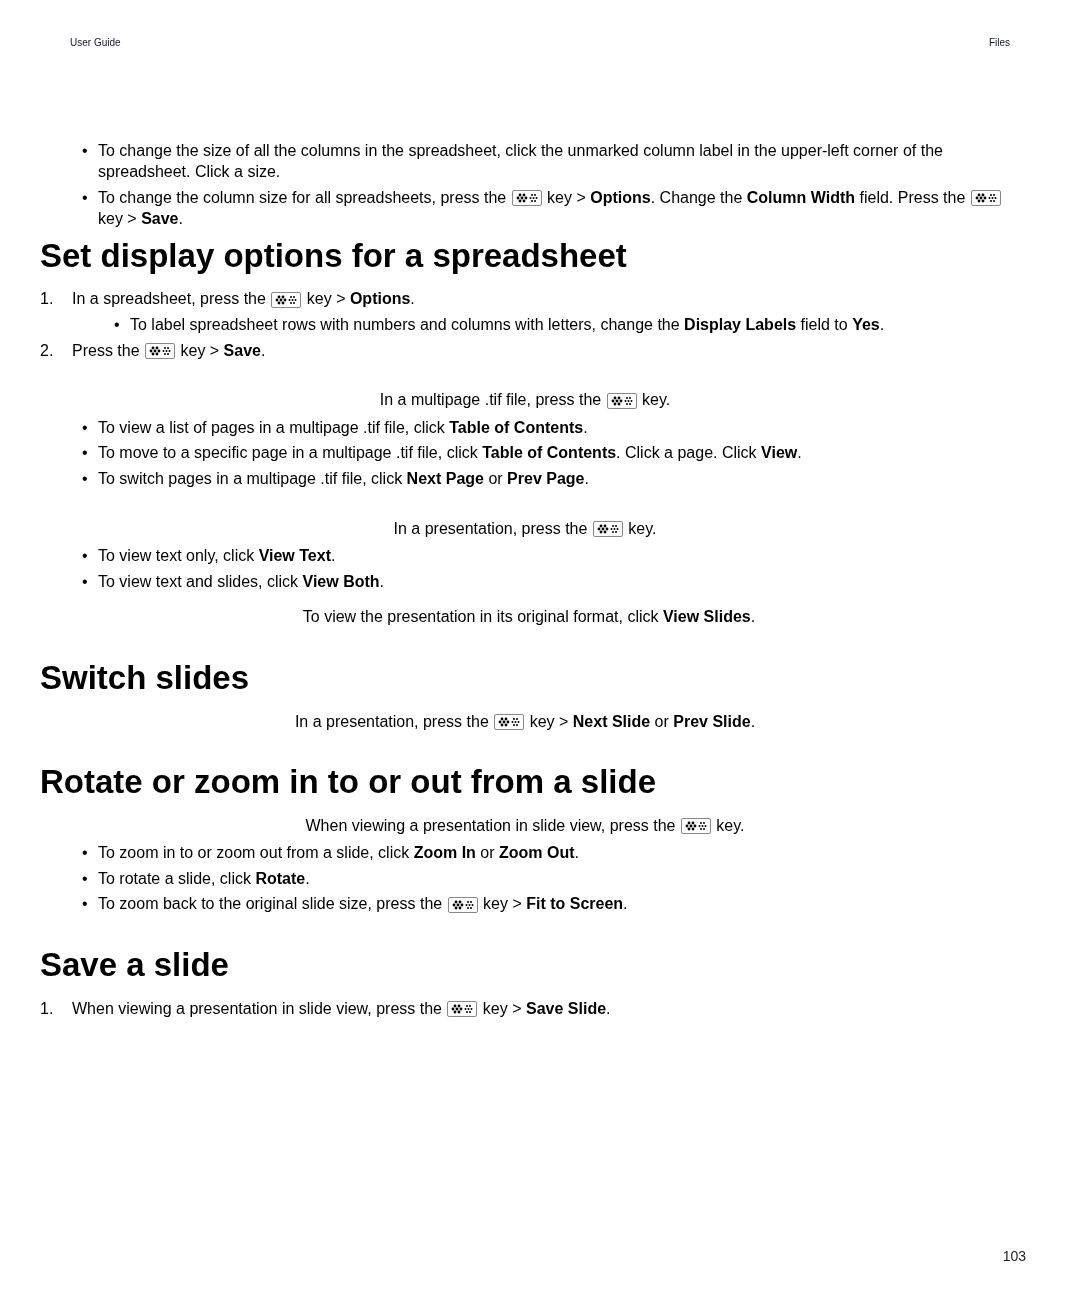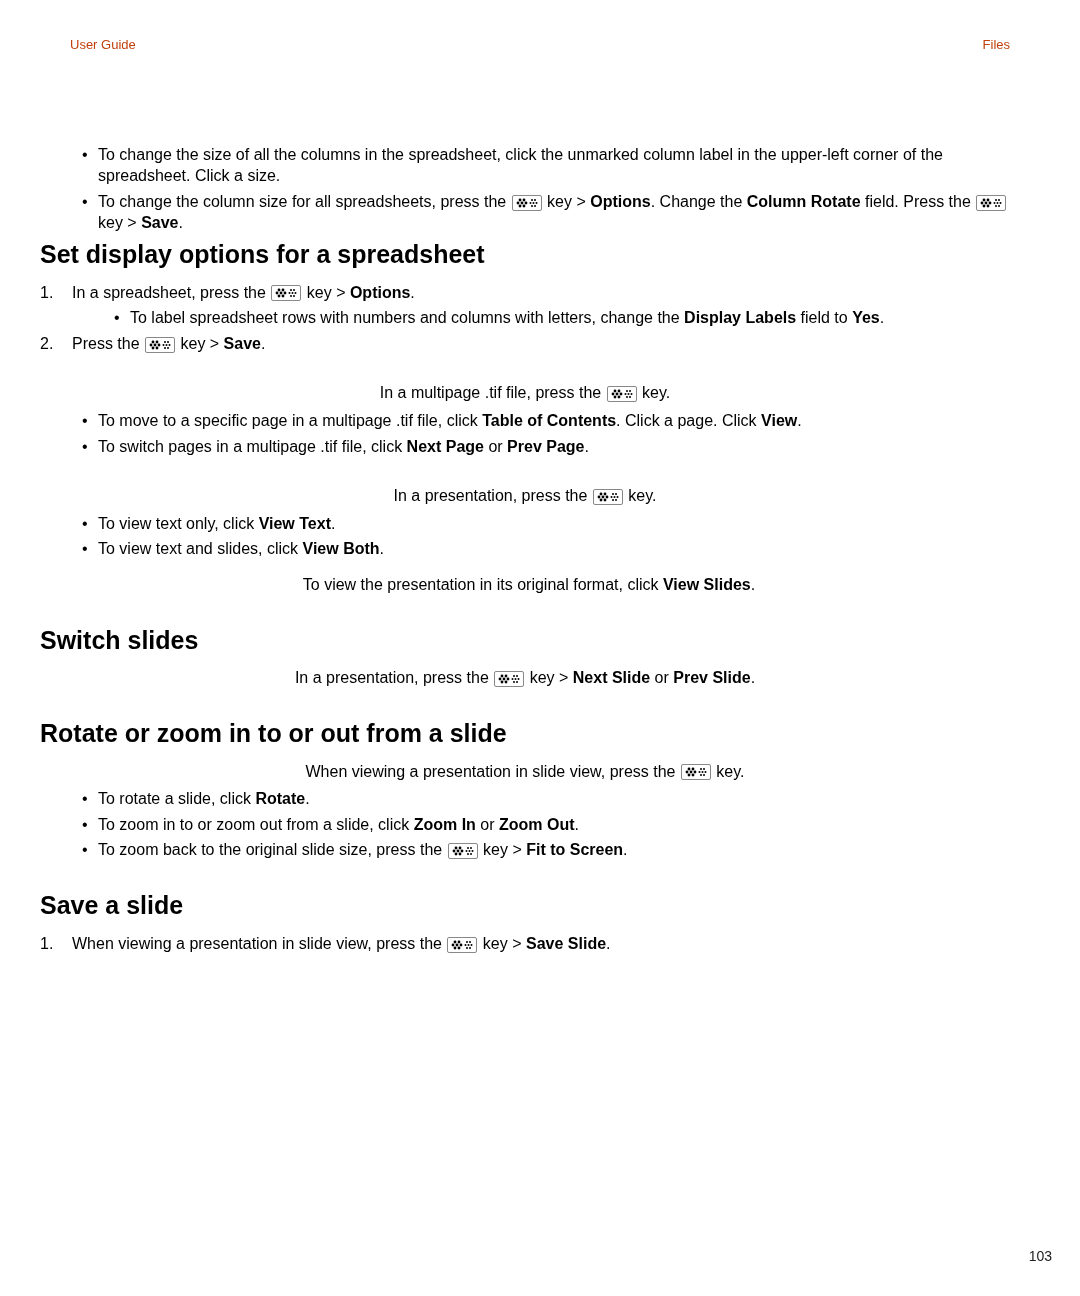--- a/index.html
+++ b/index.html
@@ -14,30 +14,30 @@
     position: relative;
     font-size: 16px;
     line-height: 1.35;
   }
   .page {
     padding: 36px 40px 20px 40px;
   }
   .header {
     display: flex;
     justify-content: space-between;
-    font-size: 13px;
-    color: #c2410c;
+    font-size: 10px;
+    color: #0f172a;
     margin-bottom: 90px;
     padding: 0 30px 0 30px;
   }
   .content {
     padding: 0 30px 0 0;
   }
   h2 {
-    font-size: 25px;
+    font-size: 33px;
     font-weight: 700;
     margin: 0 0 10px 0;
     color: #000;
   }
   ol {
     list-style: none;
     counter-reset: item;
     padding: 0;
     margin: 0 0 8px 0;
   }
@@ -104,21 +104,21 @@
     margin: 0 1px;
   }
   .key-icon svg {
     display: block;
     width: 24px;
     height: 14px;
   }
   .footer-page {
     position: absolute;
     bottom: 30px;
-    right: 28px;
+    right: 54px;
     font-size: 14px;
     color: #222;
   }
 </style>
 </head>
 <body>
 
 <div class="page">
   <div class="header">
     <span>User Guide</span>
@@ -137,21 +137,21 @@
               <circle cx="11" cy="7" r="1.4"></circle>
               <circle cx="5" cy="10" r="1.4"></circle>
               <circle cx="9" cy="10" r="1.4"></circle>
               <circle cx="17" cy="4" r="1.0"></circle>
               <circle cx="20" cy="4" r="1.0"></circle>
               <circle cx="15.5" cy="7" r="1.0"></circle>
               <circle cx="18.5" cy="7" r="1.0"></circle>
               <circle cx="21.5" cy="7" r="1.0"></circle>
               <circle cx="17" cy="10" r="1.0"></circle>
               <circle cx="20" cy="10" r="1.0"></circle>
-            </svg></span> key &gt; <b>Options</b>. Change the <b>Column Rotate</b> field. Press the <span class="key-icon"><svg viewBox="0 0 24 14">
+            </svg></span> key &gt; <b>Options</b>. Change the <b>Column Width</b> field. Press the <span class="key-icon"><svg viewBox="0 0 24 14">
               <circle cx="5" cy="4" r="1.4"></circle>
               <circle cx="9" cy="4" r="1.4"></circle>
               <circle cx="3" cy="7" r="1.4"></circle>
               <circle cx="7" cy="7" r="1.4"></circle>
               <circle cx="11" cy="7" r="1.4"></circle>
               <circle cx="5" cy="10" r="1.4"></circle>
               <circle cx="9" cy="10" r="1.4"></circle>
               <circle cx="17" cy="4" r="1.0"></circle>
               <circle cx="20" cy="4" r="1.0"></circle>
               <circle cx="15.5" cy="7" r="1.0"></circle>
@@ -213,20 +213,21 @@
                 <circle cx="9" cy="10" r="1.4"></circle>
                 <circle cx="17" cy="4" r="1.0"></circle>
                 <circle cx="20" cy="4" r="1.0"></circle>
                 <circle cx="15.5" cy="7" r="1.0"></circle>
                 <circle cx="18.5" cy="7" r="1.0"></circle>
                 <circle cx="21.5" cy="7" r="1.0"></circle>
                 <circle cx="17" cy="10" r="1.0"></circle>
                 <circle cx="20" cy="10" r="1.0"></circle>
               </svg></span> key.</div>
           <ul class="bullets">
+            <li>To view a list of pages in a multipage .tif file, click <b>Table of Contents</b>.</li>
             <li>To move to a specific page in a multipage .tif file, click <b>Table of Contents</b>. Click a page. Click <b>View</b>.</li>
             <li>To switch pages in a multipage .tif file, click <b>Next Page</b> or <b>Prev Page</b>.</li>
           </ul>
         </div>
         <div class="section">
           <div class="para">In a presentation, press the <span class="key-icon"><svg viewBox="0 0 24 14">
                 <circle cx="5" cy="4" r="1.4"></circle>
                 <circle cx="9" cy="4" r="1.4"></circle>
                 <circle cx="3" cy="7" r="1.4"></circle>
                 <circle cx="7" cy="7" r="1.4"></circle>
@@ -278,22 +279,22 @@
                 <circle cx="9" cy="10" r="1.4"></circle>
                 <circle cx="17" cy="4" r="1.0"></circle>
                 <circle cx="20" cy="4" r="1.0"></circle>
                 <circle cx="15.5" cy="7" r="1.0"></circle>
                 <circle cx="18.5" cy="7" r="1.0"></circle>
                 <circle cx="21.5" cy="7" r="1.0"></circle>
                 <circle cx="17" cy="10" r="1.0"></circle>
                 <circle cx="20" cy="10" r="1.0"></circle>
               </svg></span> key.</div>
           <ul class="bullets">
+            <li>To zoom in to or zoom out from a slide, click <b>Zoom In</b> or <b>Zoom Out</b>.</li>
             <li>To rotate a slide, click <b>Rotate</b>.</li>
-            <li>To zoom in to or zoom out from a slide, click <b>Zoom In</b> or <b>Zoom Out</b>.</li>
             <li>To zoom back to the original slide size, press the <span class="key-icon"><svg viewBox="0 0 24 14">
                   <circle cx="5" cy="4" r="1.4"></circle>
                   <circle cx="9" cy="4" r="1.4"></circle>
                   <circle cx="3" cy="7" r="1.4"></circle>
                   <circle cx="7" cy="7" r="1.4"></circle>
                   <circle cx="11" cy="7" r="1.4"></circle>
                   <circle cx="5" cy="10" r="1.4"></circle>
                   <circle cx="9" cy="10" r="1.4"></circle>
                   <circle cx="17" cy="4" r="1.0"></circle>
                   <circle cx="20" cy="4" r="1.0"></circle>

